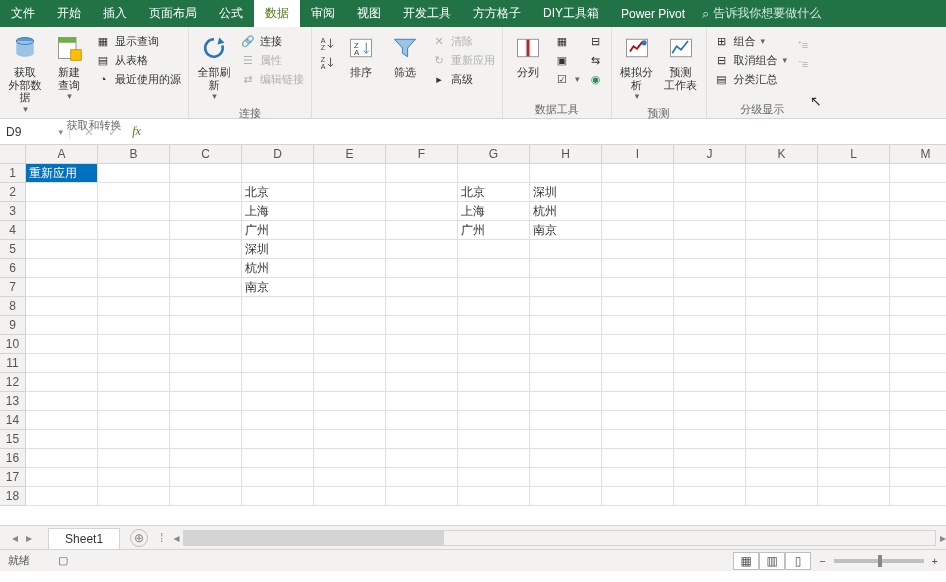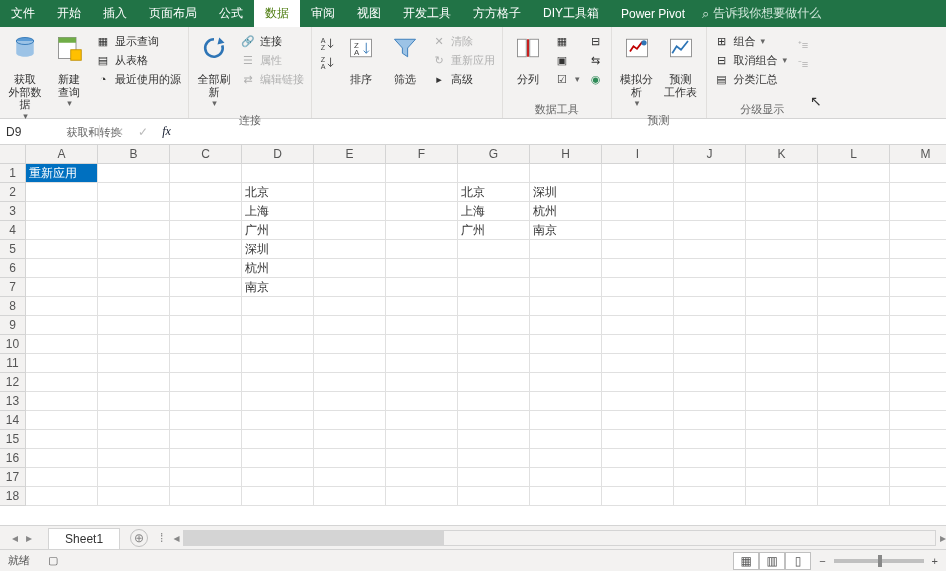--- a/index.html
+++ b/index.html
@@ -10,32 +10,32 @@
 .ribbon-tabs .tab.active { background: #fff; color: #4d7c0f; }
 .ribbon-tabs .tell-me { margin-left: 6px; display: flex; align-items: center; color: #d4e9de; font-size: 12px; }
 .ribbon-tabs .tell-me .search-ico { margin-right: 4px; font-size: 13px; }
 
 .ribbon { display: flex; background: #f3f2f1; height: 92px; border-bottom: 1px solid #d4d4d4; }
 .group { border-right: 1px solid #e1dfdd; padding: 2px 4px 1px 4px; display: flex; flex-direction: column; justify-content: space-between; }
 .group-body { display: flex; gap: 2px; }
 .group-label { text-align: center; font-size: 11px; color: #666; padding-top: 1px; }
 .big-btn { display: flex; flex-direction: column; align-items: center; justify-content: flex-start; width: 42px; padding: 3px 1px; cursor: pointer; text-align: center; line-height: 1.15; }
 .big-btn .ico { width: 32px; height: 32px; display: flex; align-items: center; justify-content: center; }
-.big-btn .lbl { font-size: 11px; margin-top: 9px; }
+.big-btn .lbl { font-size: 11px; margin-top: 2px; }
 .mini-list { display: flex; flex-direction: column; gap: 1px; padding: 3px 1px; }
 .mini-btn { display: flex; align-items: center; gap: 4px; padding: 1px 2px; font-size: 11px; cursor: pointer; white-space: nowrap; }
 .mini-btn.disabled { color: #b0b0b0; }
 .mini-btn .mico { width: 16px; height: 16px; display: inline-flex; align-items: center; justify-content: center; }
 .dd { font-size: 9px; color: #666; margin-left: 1px; }
 
 .name-formula { display: flex; align-items: center; height: 26px; border-bottom: 1px solid #d4d4d4; background: #fff; }
-.name-box { width: 100px; border-right: 1px solid #e1dfdd; padding: 0 6px; font-size: 12px; display: flex; align-items: center; justify-content: space-between; text-align: right; }
+.name-box { width: 70px; border-right: 1px solid #e1dfdd; padding: 0 6px; font-size: 12px; display: flex; align-items: center; justify-content: space-between; text-align: right; }
 .name-box .arr { font-size: 9px; color: #888; }
 .fx-icons { display: flex; align-items: center; gap: 14px; padding: 0 14px; color: #bbb; }
-.fx-icons .fx { font-style: italic; font-family: "Times New Roman", serif; color: #0f172a; text-align: center; }
+.fx-icons .fx { font-style: italic; font-family: "Times New Roman", serif; color: #4d7c0f; text-align: center; }
 .formula-input { flex: 1; padding: 0 6px; }
 
 .grid-wrap { position: relative; height: 380px; overflow: hidden; }
 .corner { position: absolute; top: 0; left: 0; width: 26px; height: 19px; background: #f3f2f1; border-right: 1px solid #d4d4d4; border-bottom: 1px solid #d4d4d4; }
 .col-headers { position: absolute; top: 0; left: 26px; height: 19px; display: flex; }
 .col-h { width: 72px; text-align: center; background: #f3f2f1; border-right: 1px solid #d4d4d4; border-bottom: 1px solid #d4d4d4; font-size: 12px; line-height: 19px; color: #555; }
 .row-headers { position: absolute; top: 19px; left: 0; width: 26px; }
 .row-h { height: 19px; text-align: center; background: #f3f2f1; border-right: 1px solid #d4d4d4; border-bottom: 1px solid #d4d4d4; font-size: 12px; line-height: 19px; color: #555; }
 .cells { position: absolute; top: 19px; left: 26px; }
 .row { display: flex; height: 19px; }
@@ -648,21 +648,21 @@
   <div style="flex:0 0 12px"></div>
   <span style="color:#888">⁞</span>
   <div class="hscroll-track">
     <span class="hscroll-btn" style="position:absolute;left:-16px">◂</span>
     <div class="hscroll-thumb"></div>
     <span class="hscroll-btn" style="position:absolute;right:-16px">▸</span>
   </div>
 </div>
 
 <div class="status-bar">
-  <div style="display:flex;gap:18px;align-items:center">
+  <div style="display:flex;gap:28px;align-items:center">
     <span>就绪</span>
     <span>▢</span>
   </div>
   <div class="status-right">
     <div class="view-btns">
       <div class="view-btn">▦</div>
       <div class="view-btn">▥</div>
       <div class="view-btn">▯</div>
     </div>
     <span>−</span>

